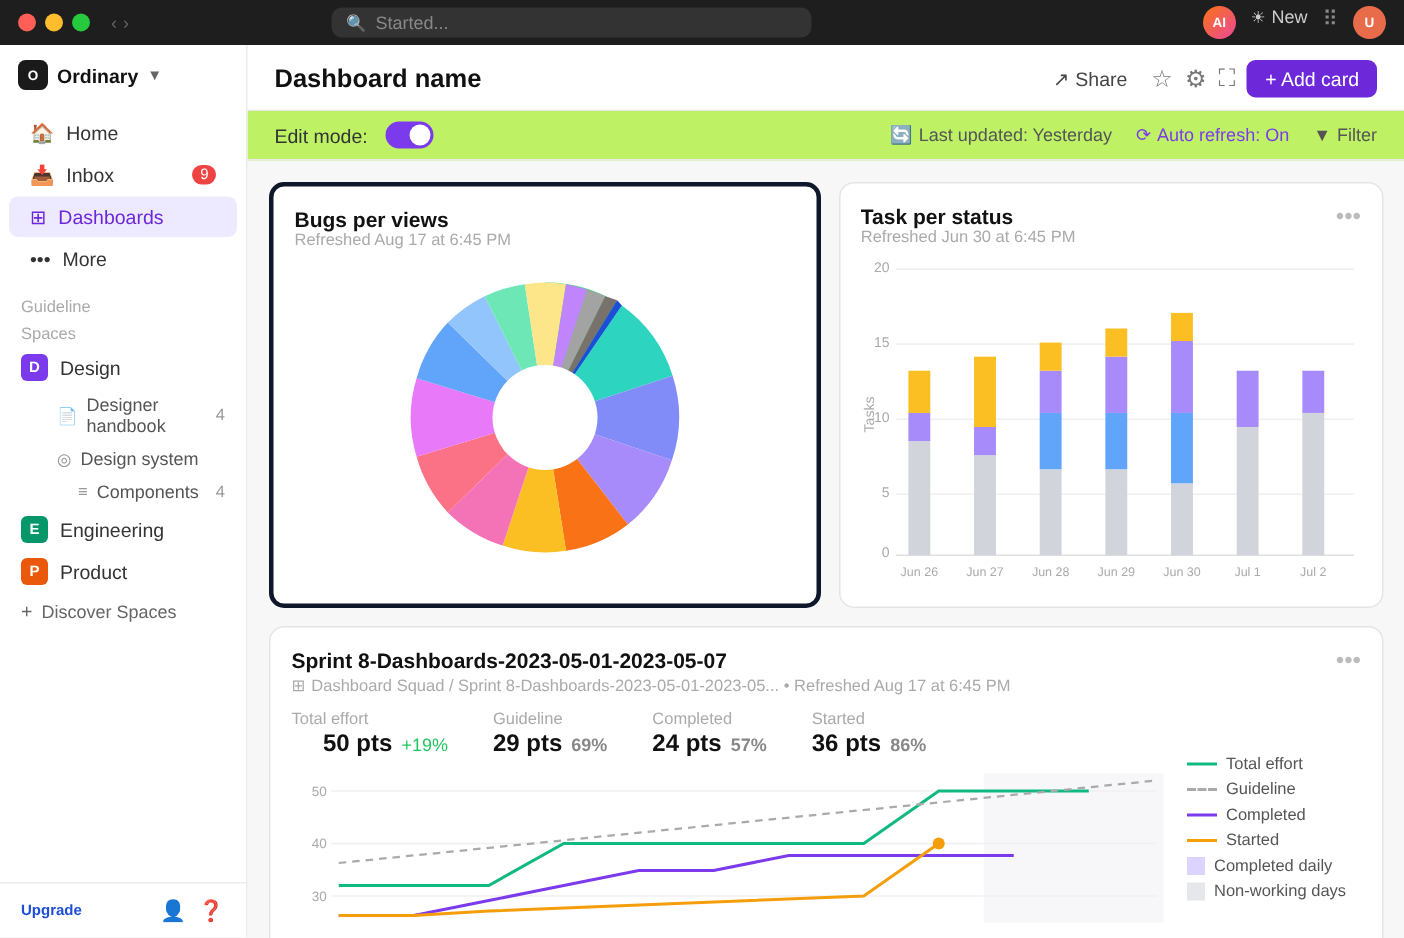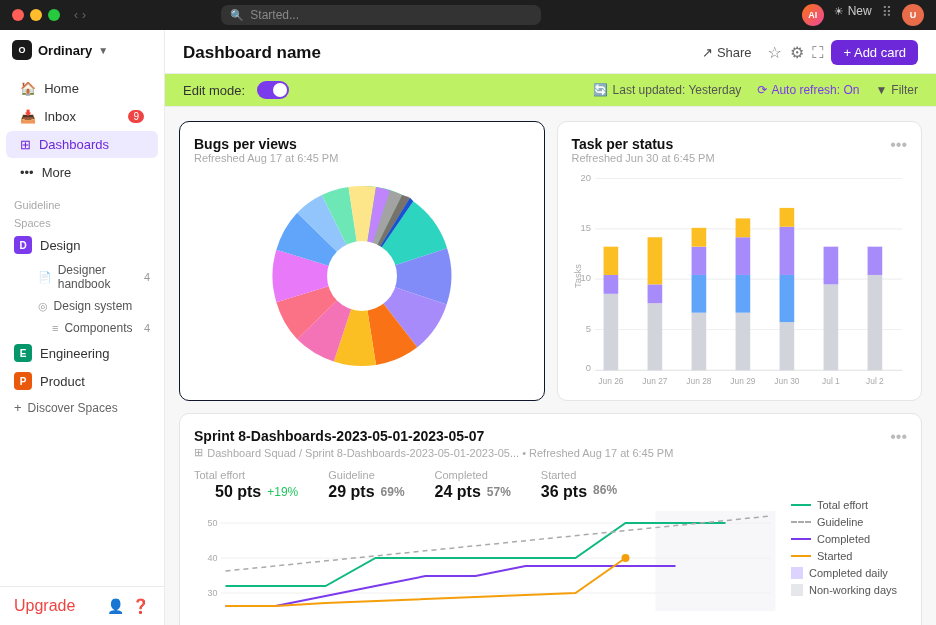--- a/index.html
+++ b/index.html
@@ -98,21 +98,21 @@
       <div style="width:18px;height:18px;border-radius:4px;background:#ea580c;display:flex;align-items:center;justify-content:center;font-size:10px;font-weight:700;color:#fff;flex-shrink:0;">P</div>
       <span>Product</span>
     </div>
 
     <div style="display:flex;align-items:center;gap:6px;padding:5px 14px;font-size:12px;color:#666;cursor:pointer;">
       <span style="font-size:13px;">+</span>
       <span>Discover Spaces</span>
     </div>
 
     <div style="margin-top:auto;padding:10px 14px;border-top:1px solid #ebebeb;display:flex;align-items:center;gap:8px;">
-      <span style="font-size:16px;color:#ef4444;cursor:pointer;flex:1;">Upgrade</span>
+      <span style="font-size:10px;color:#1d4ed8;cursor:pointer;flex:1;font-weight:bold;">Upgrade</span>
       <span style="font-size:14px;color:#777;cursor:pointer;">👤</span>
       <span style="font-size:14px;color:#777;cursor:pointer;">❓</span>
     </div>
   </div>
 
   <div style="flex:1;display:flex;flex-direction:column;overflow:hidden;">
 
     <div style="padding:10px 18px 8px;background:#fff;border-bottom:1px solid #ebebeb;display:flex;align-items:center;justify-content:space-between;">
       <span style="font-size:17px;font-weight:600;color:#111;">Dashboard name</span>
       <div style="display:flex;align-items:center;gap:8px;">
@@ -145,21 +145,21 @@
           <span>▼</span>
           <span>Filter</span>
         </span>
       </div>
     </div>
 
     <div style="flex:1;overflow-y:auto;padding:14px;background:#f7f7f8;display:flex;flex-direction:column;gap:12px;">
 
       <div style="display:flex;gap:12px;">
 
-        <div style="background:#fff;border-radius:10px;border:1px solid #0f172a;padding:14px;flex:1;">
+        <div style="background:#fff;border-radius:10px;border:3px solid #0f172a;padding:14px;flex:1;">
           <div style="display:flex;align-items:flex-start;margin-bottom:2px;">
             <div>
               <div style="font-size:14px;font-weight:600;color:#111;">Bugs per views</div>
               <div style="font-size:11px;color:#aaa;">Refreshed Aug 17 at 6:45 PM</div>
             </div>
           </div>
           <div style="display:flex;justify-content:center;align-items:center;height:220px;">
             <svg width="200" height="200" viewBox="-100 -100 200 200">
 
               <path d="M0,0 L0,-90 A90,90 0 0,1 51.2,-74.7 Z" fill="#4ade80"></path>
@@ -283,21 +283,21 @@
               </div>
               <div>
                 <div style="font-size:11px;color:#aaa;margin-bottom:2px;">Completed</div>
                 <div style="font-size:16px;font-weight:600;color:#111;display:flex;align-items:center;gap:6px;">
                   <span>24 pts</span>
                   <span style="font-size:12px;color:#888;">57%</span>
                 </div>
               </div>
               <div>
                 <div style="font-size:11px;color:#aaa;margin-bottom:2px;">Started</div>
-                <div style="font-size:16px;font-weight:600;color:#111;display:flex;gap:6px;">
+                <div style="font-size:16px;font-weight:600;color:#111;display:flex;align-items:center;gap:6px;">
                   <span>36 pts</span>
                   <span style="font-size:12px;color:#888;">86%</span>
                 </div>
               </div>
             </div>
 
             
             <svg width="100%" height="110" viewBox="0 0 580 110">
 
               <rect x="460" y="0" width="120" height="100" fill="#f3f4f6" opacity="0.7"></rect>

